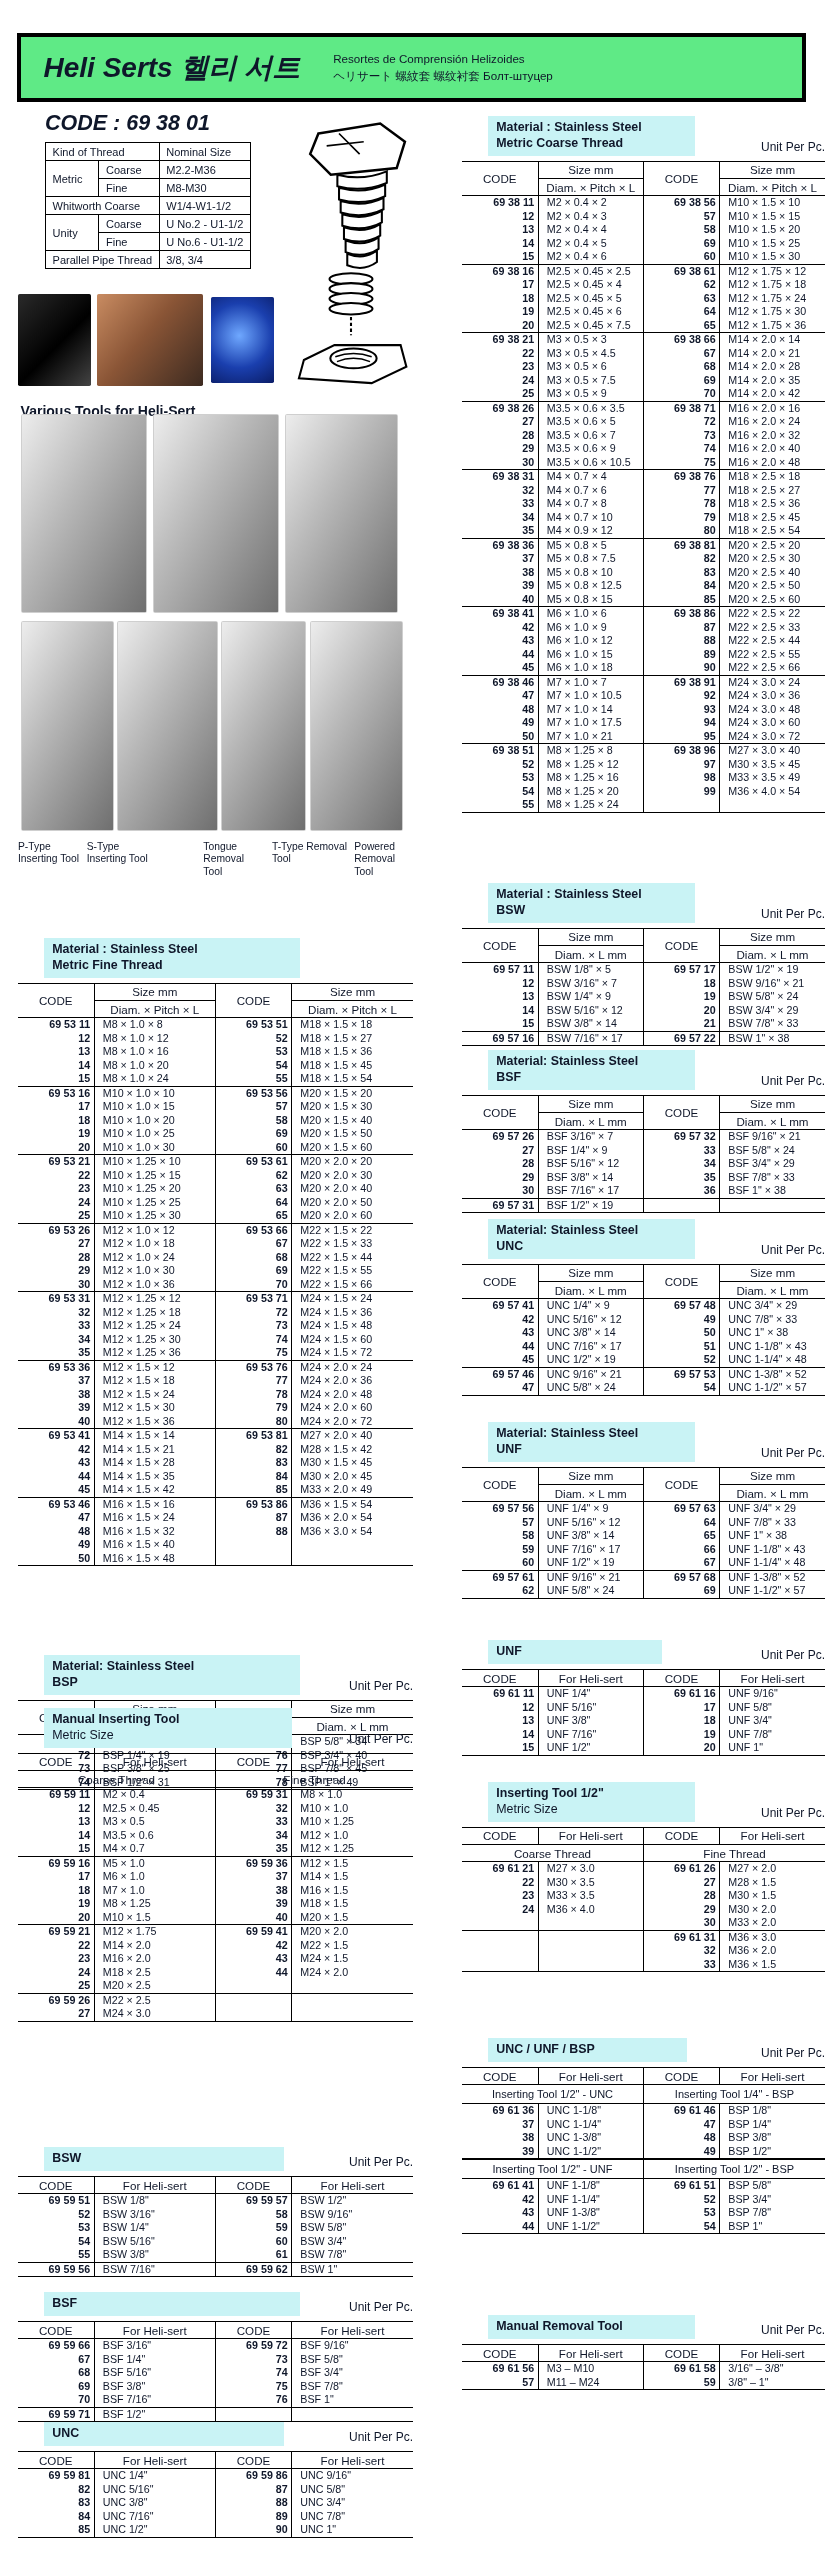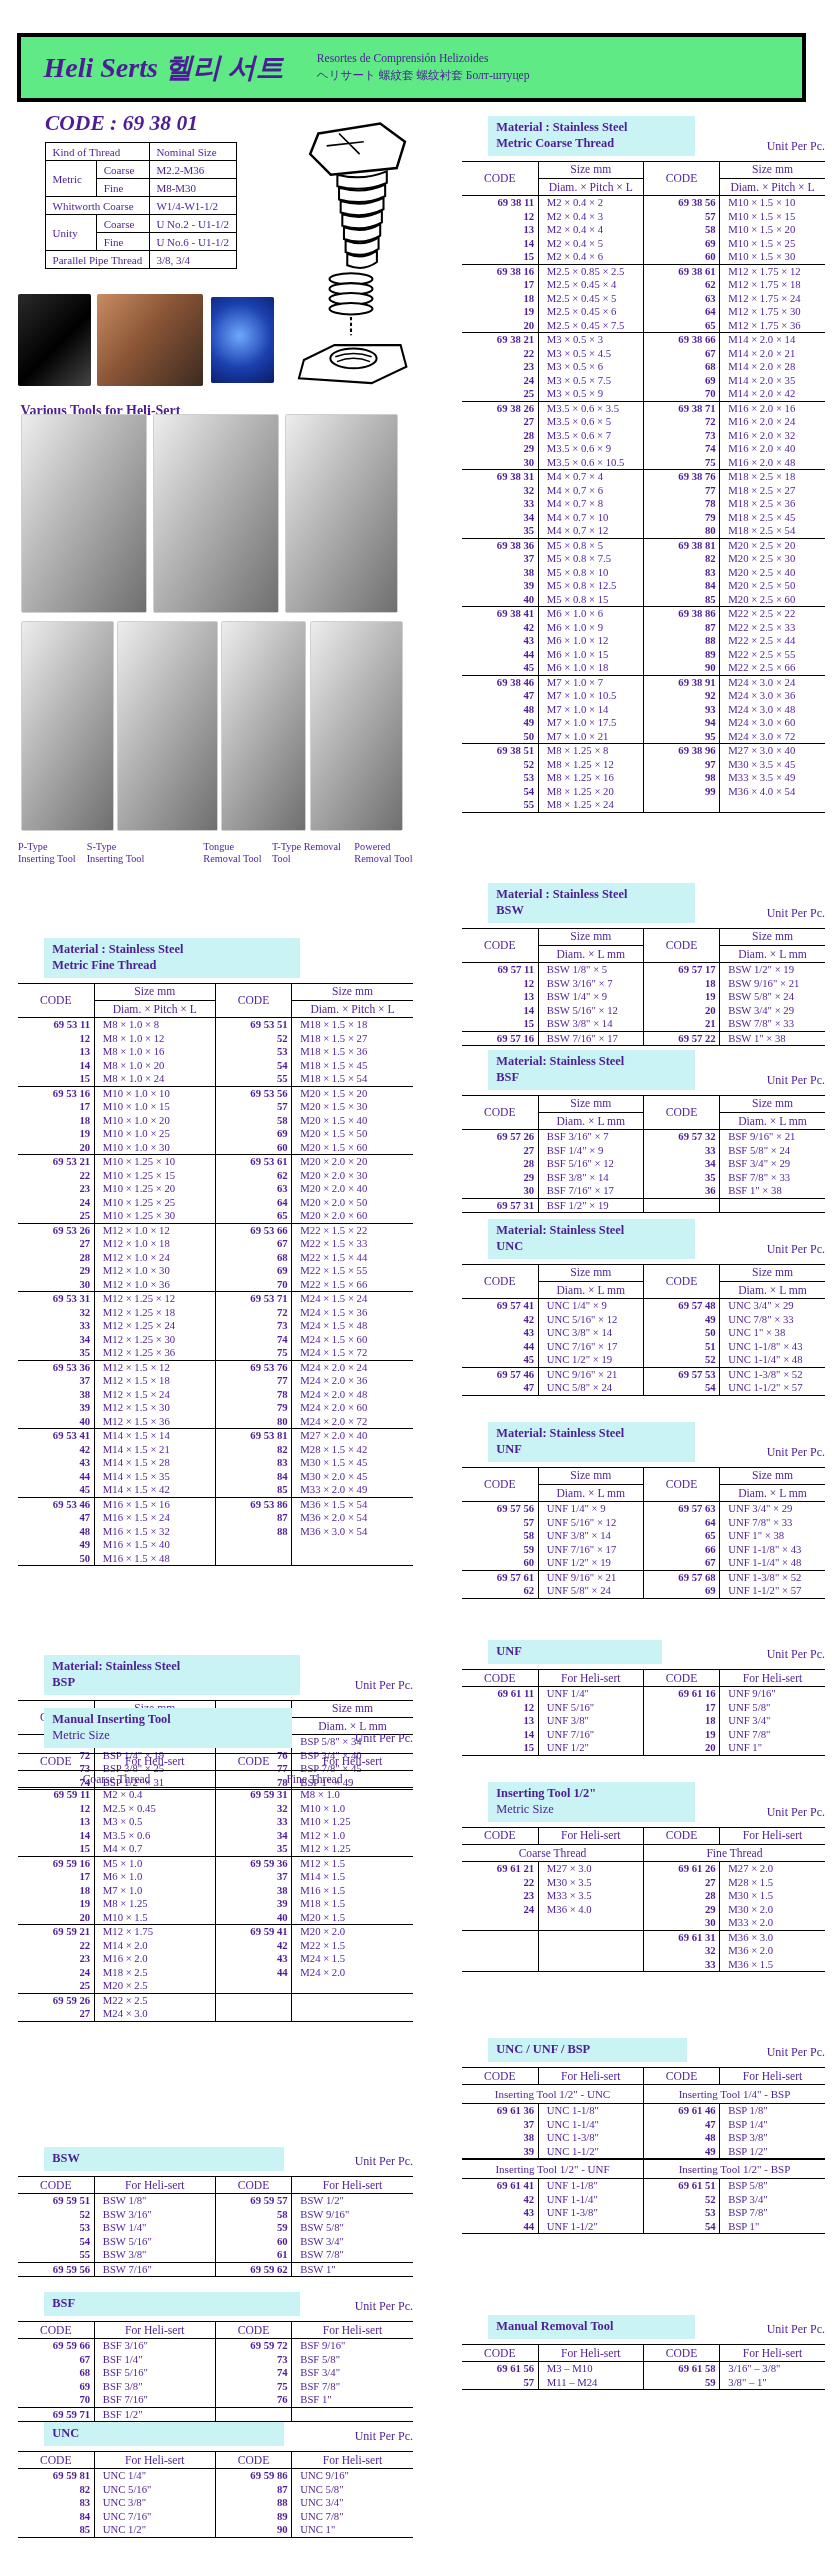--- a/index.html
+++ b/index.html
@@ -1,17 +1,17 @@
 <!DOCTYPE html>
 <html style="font-size:13.2px"><head>
 <meta charset="utf-8">
 <style>
   html,body{margin:0;padding:0;background:#fff;}
   #page{position:relative;width:832px;height:2576px;background:#fff;
-        font-family:Liberation Serif, serif;color:#4c1d95;overflow:hidden;}
+        font-family:Liberation Sans, sans-serif;color:#0f172a;overflow:hidden;}
   
   .banner{position:absolute;left:16.5px;top:33px;width:781px;height:61px;
           background:#5fea86;border:4.1px solid #000;display:flex;align-items:center;}
   .banner-left{font-size:28px;font-weight:bold;font-style:italic;padding-left:23px;white-space:nowrap;}
   .banner-right{margin-left:33px;font-size:11.6px;line-height:16.5px;}
   
   .code-heading{position:absolute;left:45px;top:111px;font-size:21.5px;font-weight:bold;font-style:italic;}
   .various{position:absolute;left:20.6px;top:403px;font-size:14px;font-weight:bold;}
   
   .kind{position:absolute;left:45px;top:142px;border-collapse:collapse;font-size:11px;}
@@ -206,21 +206,21 @@
           <tr>
             <td class="c0">15</td>
             <td class="c1 bl">M2 × 0.4 × 6</td>
             <td class="c2 bl">60</td>
             <td class="c3 bl">M10 × 1.5 × 30</td>
           </tr>
         </tbody>
         <tbody>
           <tr>
             <td class="c0">69 38 16</td>
-            <td class="c1 bl">M2.5 × 0.85 × 2.5</td>
+            <td class="c1 bl">M2.5 × 0.45 × 2.5</td>
             <td class="c2 bl">69 38 61</td>
             <td class="c3 bl">M12 × 1.75 × 12</td>
           </tr>
           <tr>
             <td class="c0">17</td>
             <td class="c1 bl">M2.5 × 0.45 × 4</td>
             <td class="c2 bl">62</td>
             <td class="c3 bl">M12 × 1.75 × 18</td>
           </tr>
           <tr>
@@ -326,21 +326,21 @@
             <td class="c3 bl">M18 × 2.5 × 36</td>
           </tr>
           <tr>
             <td class="c0">34</td>
             <td class="c1 bl">M4 × 0.7 × 10</td>
             <td class="c2 bl">79</td>
             <td class="c3 bl">M18 × 2.5 × 45</td>
           </tr>
           <tr>
             <td class="c0">35</td>
-            <td class="c1 bl">M4 × 0.7 × 12</td>
+            <td class="c1 bl">M4 × 0.9 × 12</td>
             <td class="c2 bl">80</td>
             <td class="c3 bl">M18 × 2.5 × 54</td>
           </tr>
         </tbody>
         <tbody>
           <tr>
             <td class="c0">69 38 36</td>
             <td class="c1 bl">M5 × 0.8 × 5</td>
             <td class="c2 bl">69 38 81</td>
             <td class="c3 bl">M20 × 2.5 × 20</td>

